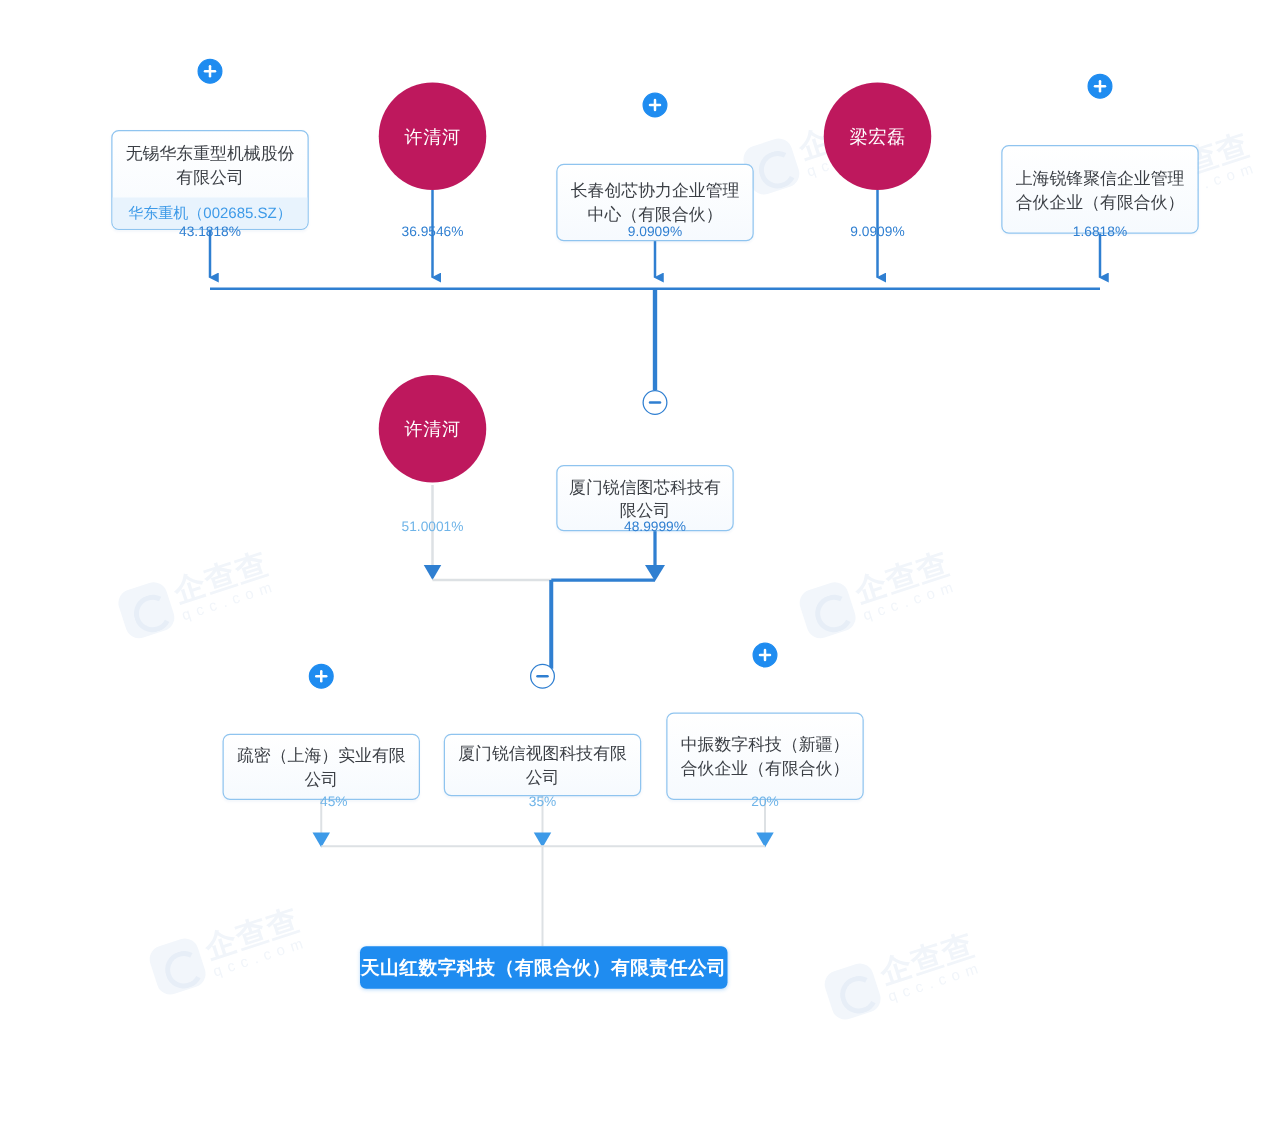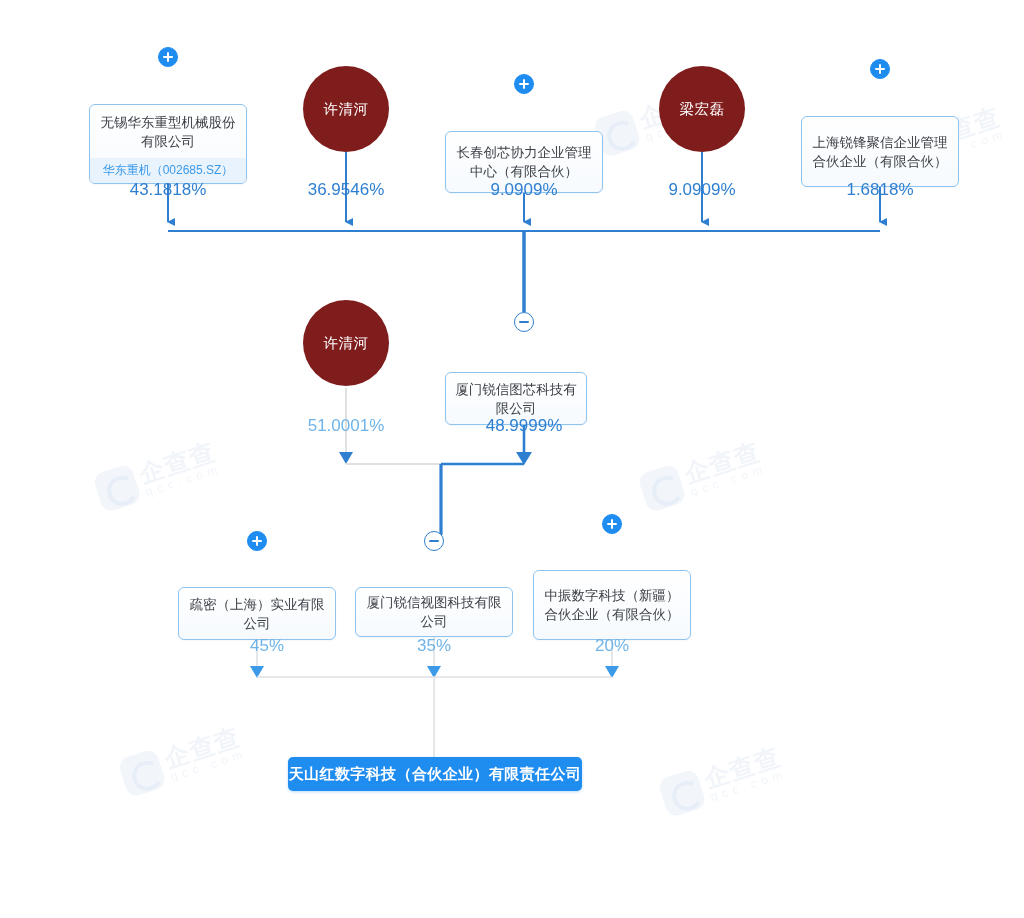--- a/index.html
+++ b/index.html
@@ -95,21 +95,21 @@
     line-height: 25px;
     height: 25px;
     text-align: center;
     white-space: nowrap;
   }
 
   
   .person {
     position: absolute;
     border-radius: 50%;
-    background: #7f1d1d;
+    background: #be185d;
     color: #ffffff;
     display: flex;
     align-items: center;
     justify-content: center;
     font-size: 14.5px;
     letter-spacing: .5px;
   }
 
   
   .target {
@@ -160,21 +160,21 @@
   .badge .glyph-v {
     position: absolute;
     width: 2px; height: 10px;
     background: currentColor;
     border-radius: 1px;
   }
 
   
   .pct {
     position: absolute;
-    font-size: 17px;
+    font-size: 11px;
     white-space: nowrap;
     transform: translateX(-50%);
   }
   .pct.strong { color: #2f7fd1; }
   .pct.soft  { color: #6fb4e8; }
 </style>
 </head>
 <body>
 
 <div id="canvas">
@@ -341,16 +341,16 @@
   <div class="badge plus" style="left:602px; top:514px;">
     <span class="glyph-h"></span>
     <span class="glyph-v"></span>
   </div>
   <div class="node" style="left:533px; top:538px; width:158px; height:70px;">
     <div class="nm">中振数字科技（新疆）合伙企业（有限合伙）</div>
   </div>
   <div class="pct soft" style="left:612px; top:636px;">20%</div>
 
   <div class="target" style="left:288px; top:757px; width:294px; height:34px;">
-    <span>天山红数字科技（合伙企业）有限责任公司</span>
+    <span>天山红数字科技（有限合伙）有限责任公司</span>
   </div>
 
 </div>
 
 </body></html>

